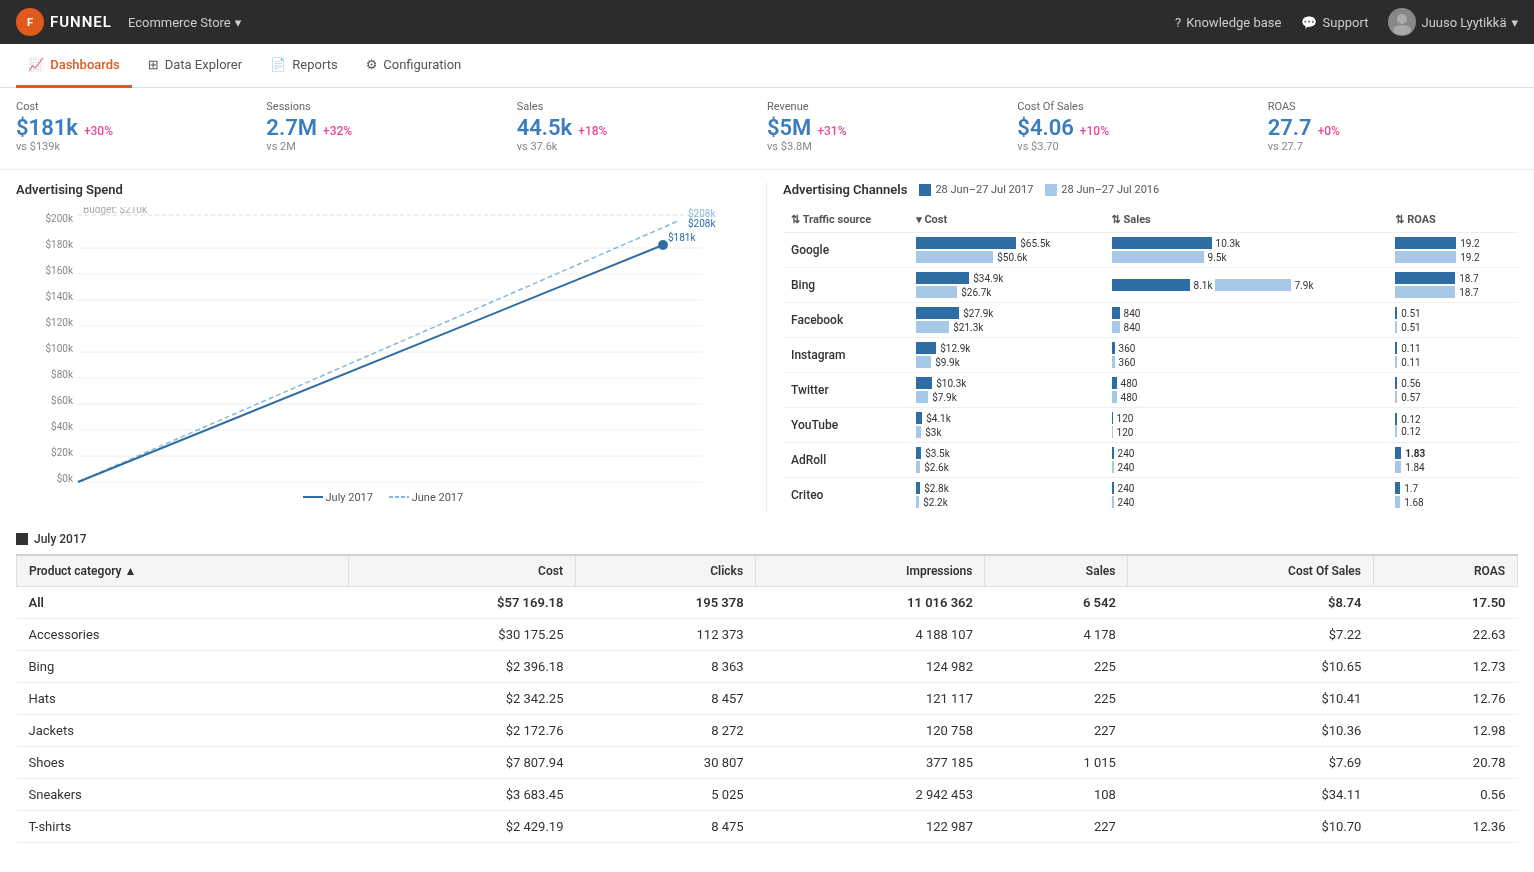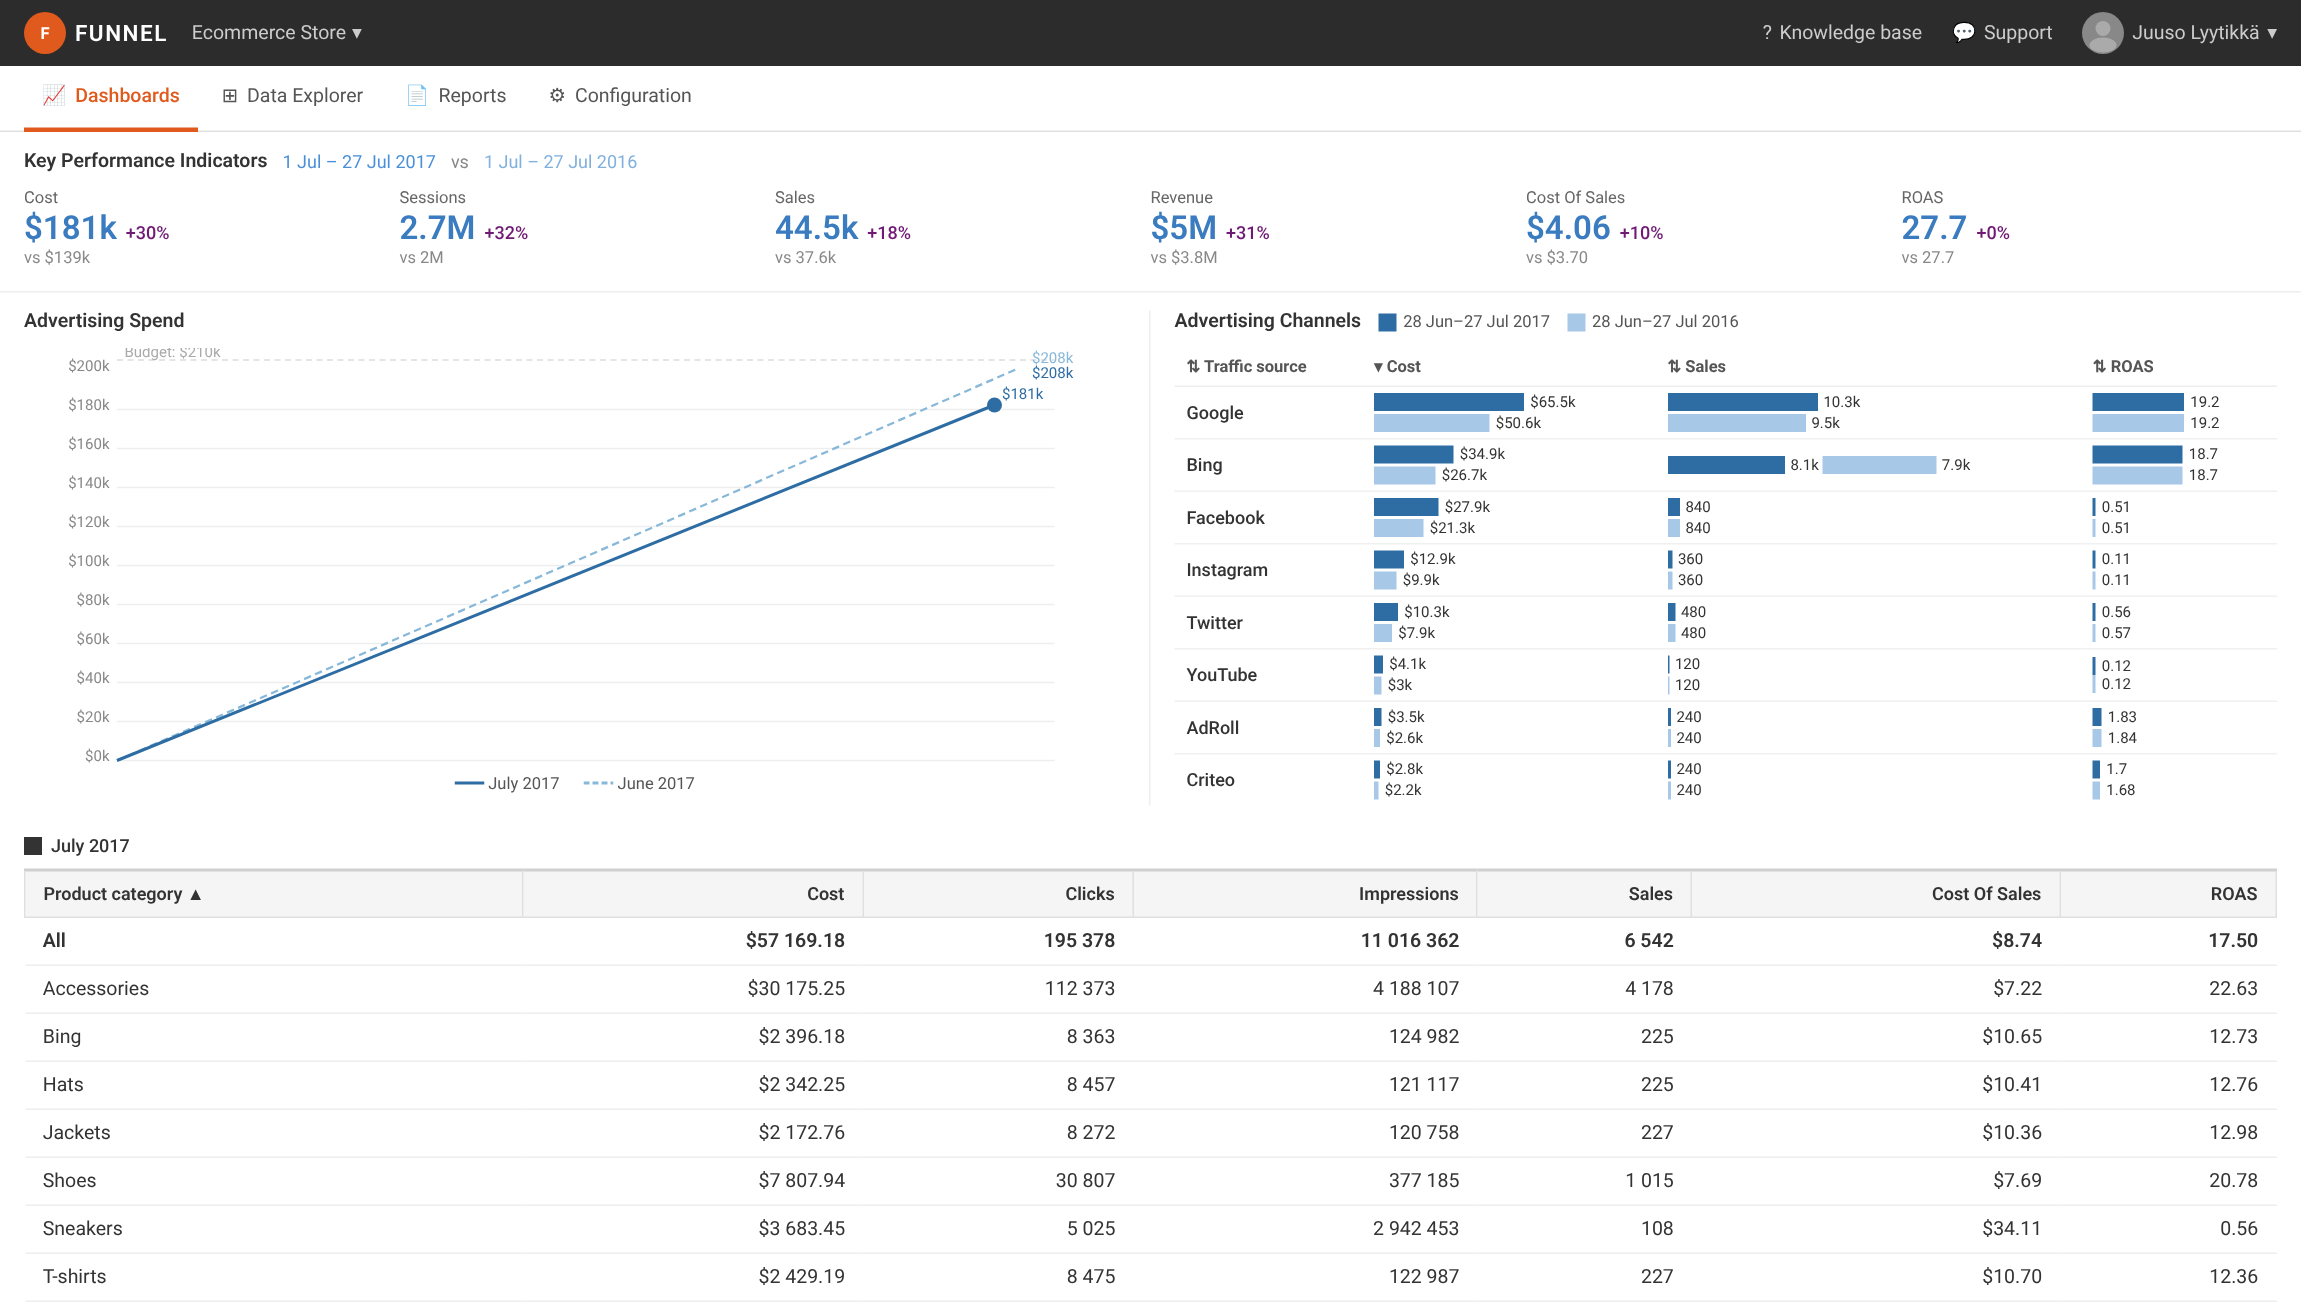--- a/index.html
+++ b/index.html
@@ -58,21 +58,21 @@
     .kpi-header { display: flex; align-items: center; gap: 10px; margin-bottom: 10px; }
     .kpi-title { font-size: 13px; font-weight: 600; color: #333; }
     .kpi-date { font-size: 12px; color: #4a90d9; }
     .kpi-vs { font-size: 12px; color: #888; }
     .kpi-date2 { font-size: 12px; color: #81b0dc; }
     .kpi-grid { display: grid; grid-template-columns: repeat(6, 1fr); gap: 0; }
     .kpi-item { padding: 0 12px 8px 0; }
     .kpi-label { font-size: 11px; color: #666; margin-bottom: 2px; }
     .kpi-value { font-size: 22px; font-weight: 600; color: #3a7cbf; }
     .kpi-change { font-size: 12px; color: #5cb85c; font-weight: 500; }
-    .kpi-change.positive { color: #701a75; }
+    .kpi-change.positive { color: #ec4899; }
     .kpi-vs-value { font-size: 11px; color: #888; }
 
     
     .two-col { display: grid; grid-template-columns: 1fr 1fr; gap: 0; padding: 12px 16px; }
     .left-col { padding-right: 16px; border-right: 1px solid #eee; }
     .right-col { padding-left: 16px; }
 
     
     .section-title { font-size: 13px; font-weight: 600; color: #333; margin-bottom: 10px; }
     .chart-container { position: relative; width: 100%; height: 280px; }
@@ -159,26 +159,20 @@
   </a>
   <a class="sub-nav-item">
     <span>⚙</span>
     <span>Configuration</span>
   </a>
 </div>
 
 <div class="main">
 
   <div class="kpi-section">
-    <div class="kpi-header">
-      <span class="kpi-title">Key Performance Indicators</span>
-      <span class="kpi-date">1 Jul – 27 Jul 2017</span>
-      <span class="kpi-vs">vs</span>
-      <span class="kpi-date2">1 Jul – 27 Jul 2016</span>
-    </div>
     <div class="kpi-grid">
       <div class="kpi-item">
         <div class="kpi-label">Cost</div>
         <div style="display:flex;align-items:baseline;gap:6px;">
           <span class="kpi-value">$181k</span>
           <span class="kpi-change positive">+30%</span>
         </div>
         <div class="kpi-vs-value">vs $139k</div>
       </div>
       <div class="kpi-item">
@@ -560,21 +554,21 @@
         <div style="display:flex;align-items:center;gap:4px;">
           <div style="width:2px;height:12px;background:#a8c8e8;"></div>
           <span style="font-size:10px;color:#333;">240</span>
         </div>
       </div>
               </td>
               <td style="min-width: 80px;">
       <div style="display:flex;flex-direction:column;gap:2px;">
         <div style="display:flex;align-items:center;gap:4px;">
           <div style="width:6px;height:12px;background:#2e6da4;"></div>
-          <span style="font-size:10px;color:#333;">1.83</span>
+          <span style="font-size:10px;color:#333;font-weight:bold;">1.83</span>
         </div>
         <div style="display:flex;align-items:center;gap:4px;">
           <div style="width:6px;height:12px;background:#a8c8e8;"></div>
           <span style="font-size:10px;color:#333;">1.84</span>
         </div>
       </div>
               </td>
             </tr>
             <tr>
               <td style="font-weight: 500;">Criteo</td>

